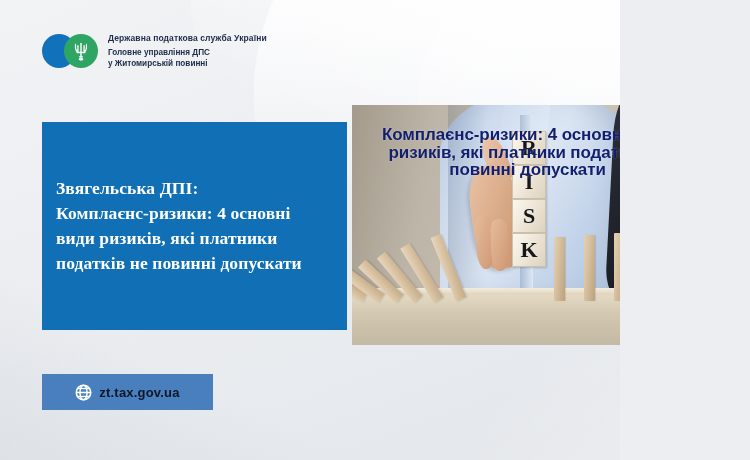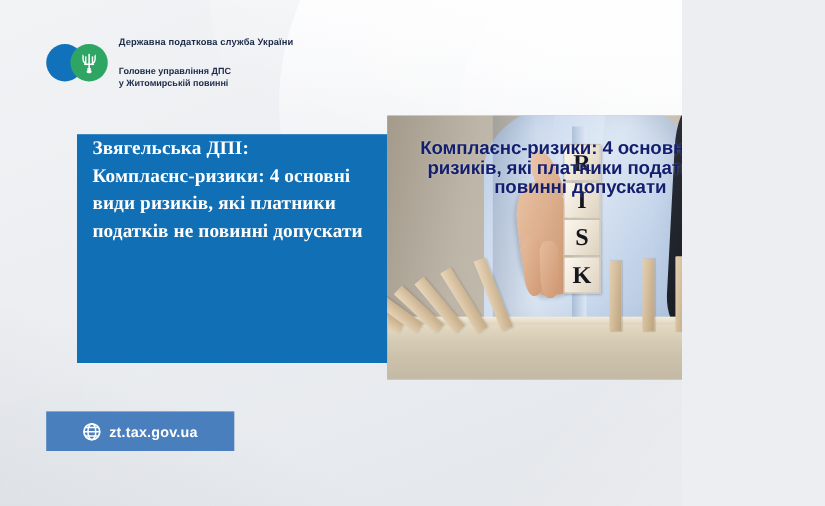--- a/index.html
+++ b/index.html
@@ -119,33 +119,32 @@
     letter-spacing: .1px;
     line-height: 12px;
     white-space: nowrap;
   }
   .header-line2, .header-line3 {
     font-size: 8.2px;
     font-weight: bold;
     line-height: 11px;
     white-space: nowrap;
   }
-  .header-line2 { margin-top: 15px; }
+  .header-line2 { margin-top: 3px; }
 
   
   #title-panel {
     position: absolute;
     left: 42px;
     top: 122px;
     width: 305px;
     height: 208px;
     background: #1170b5;
     display: flex;
-    align-items: flex-start;
-    margin-left: 28px;
+    align-items: center;
   }
   #title-text {
     font-family: "Liberation Serif", serif;
     color: #ffffff;
     font-weight: bold;
     font-size: 17.5px;
     line-height: 25px;
     padding: 0 14px 0 14px;
     white-space: pre-line;
     letter-spacing: .1px;
@@ -323,21 +322,21 @@
     display: flex;
     align-items: center;
     justify-content: center;
   }
   #url-badge .globe {
     width: 17px; height: 17px;
     flex: 0 0 auto;
     margin-right: 7px;
   }
   #url-text {
-    color: #ffffff;
+    color: #0f172a;
     font-size: 13px;
     font-weight: bold;
     letter-spacing: .2px;
   }
 </style>
 </head>
 <body>
 
 <div id="stage">
 

